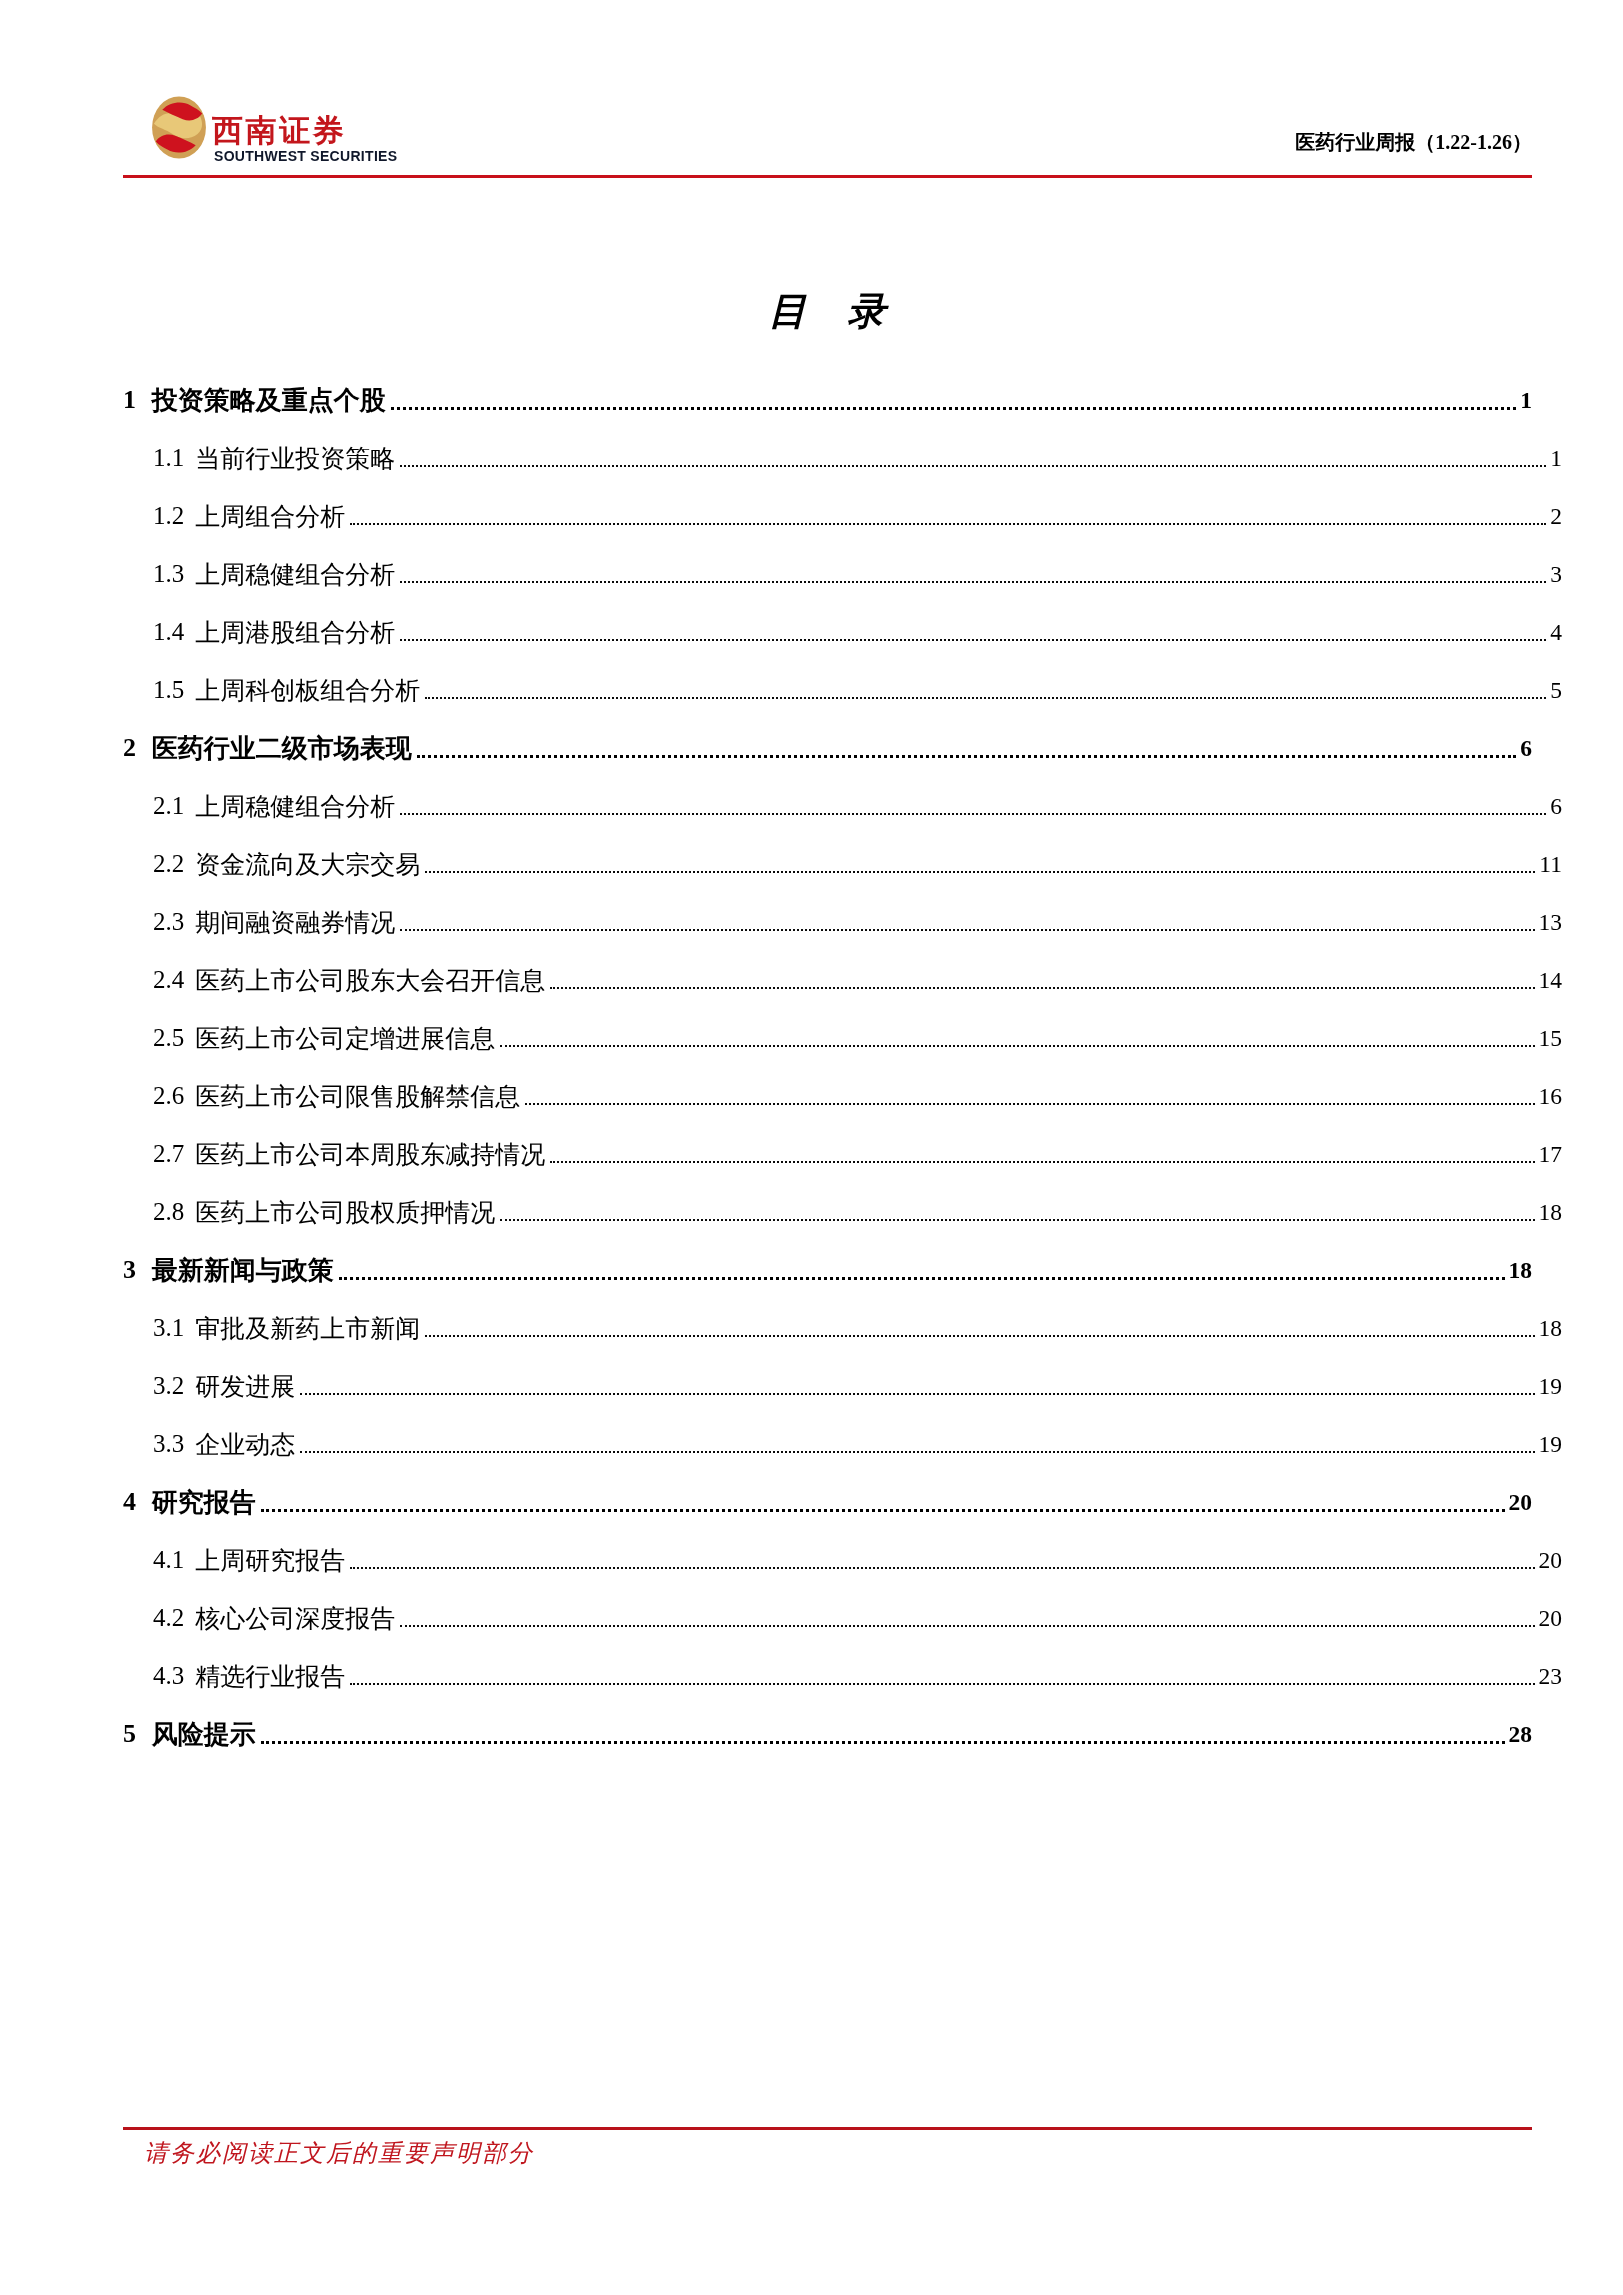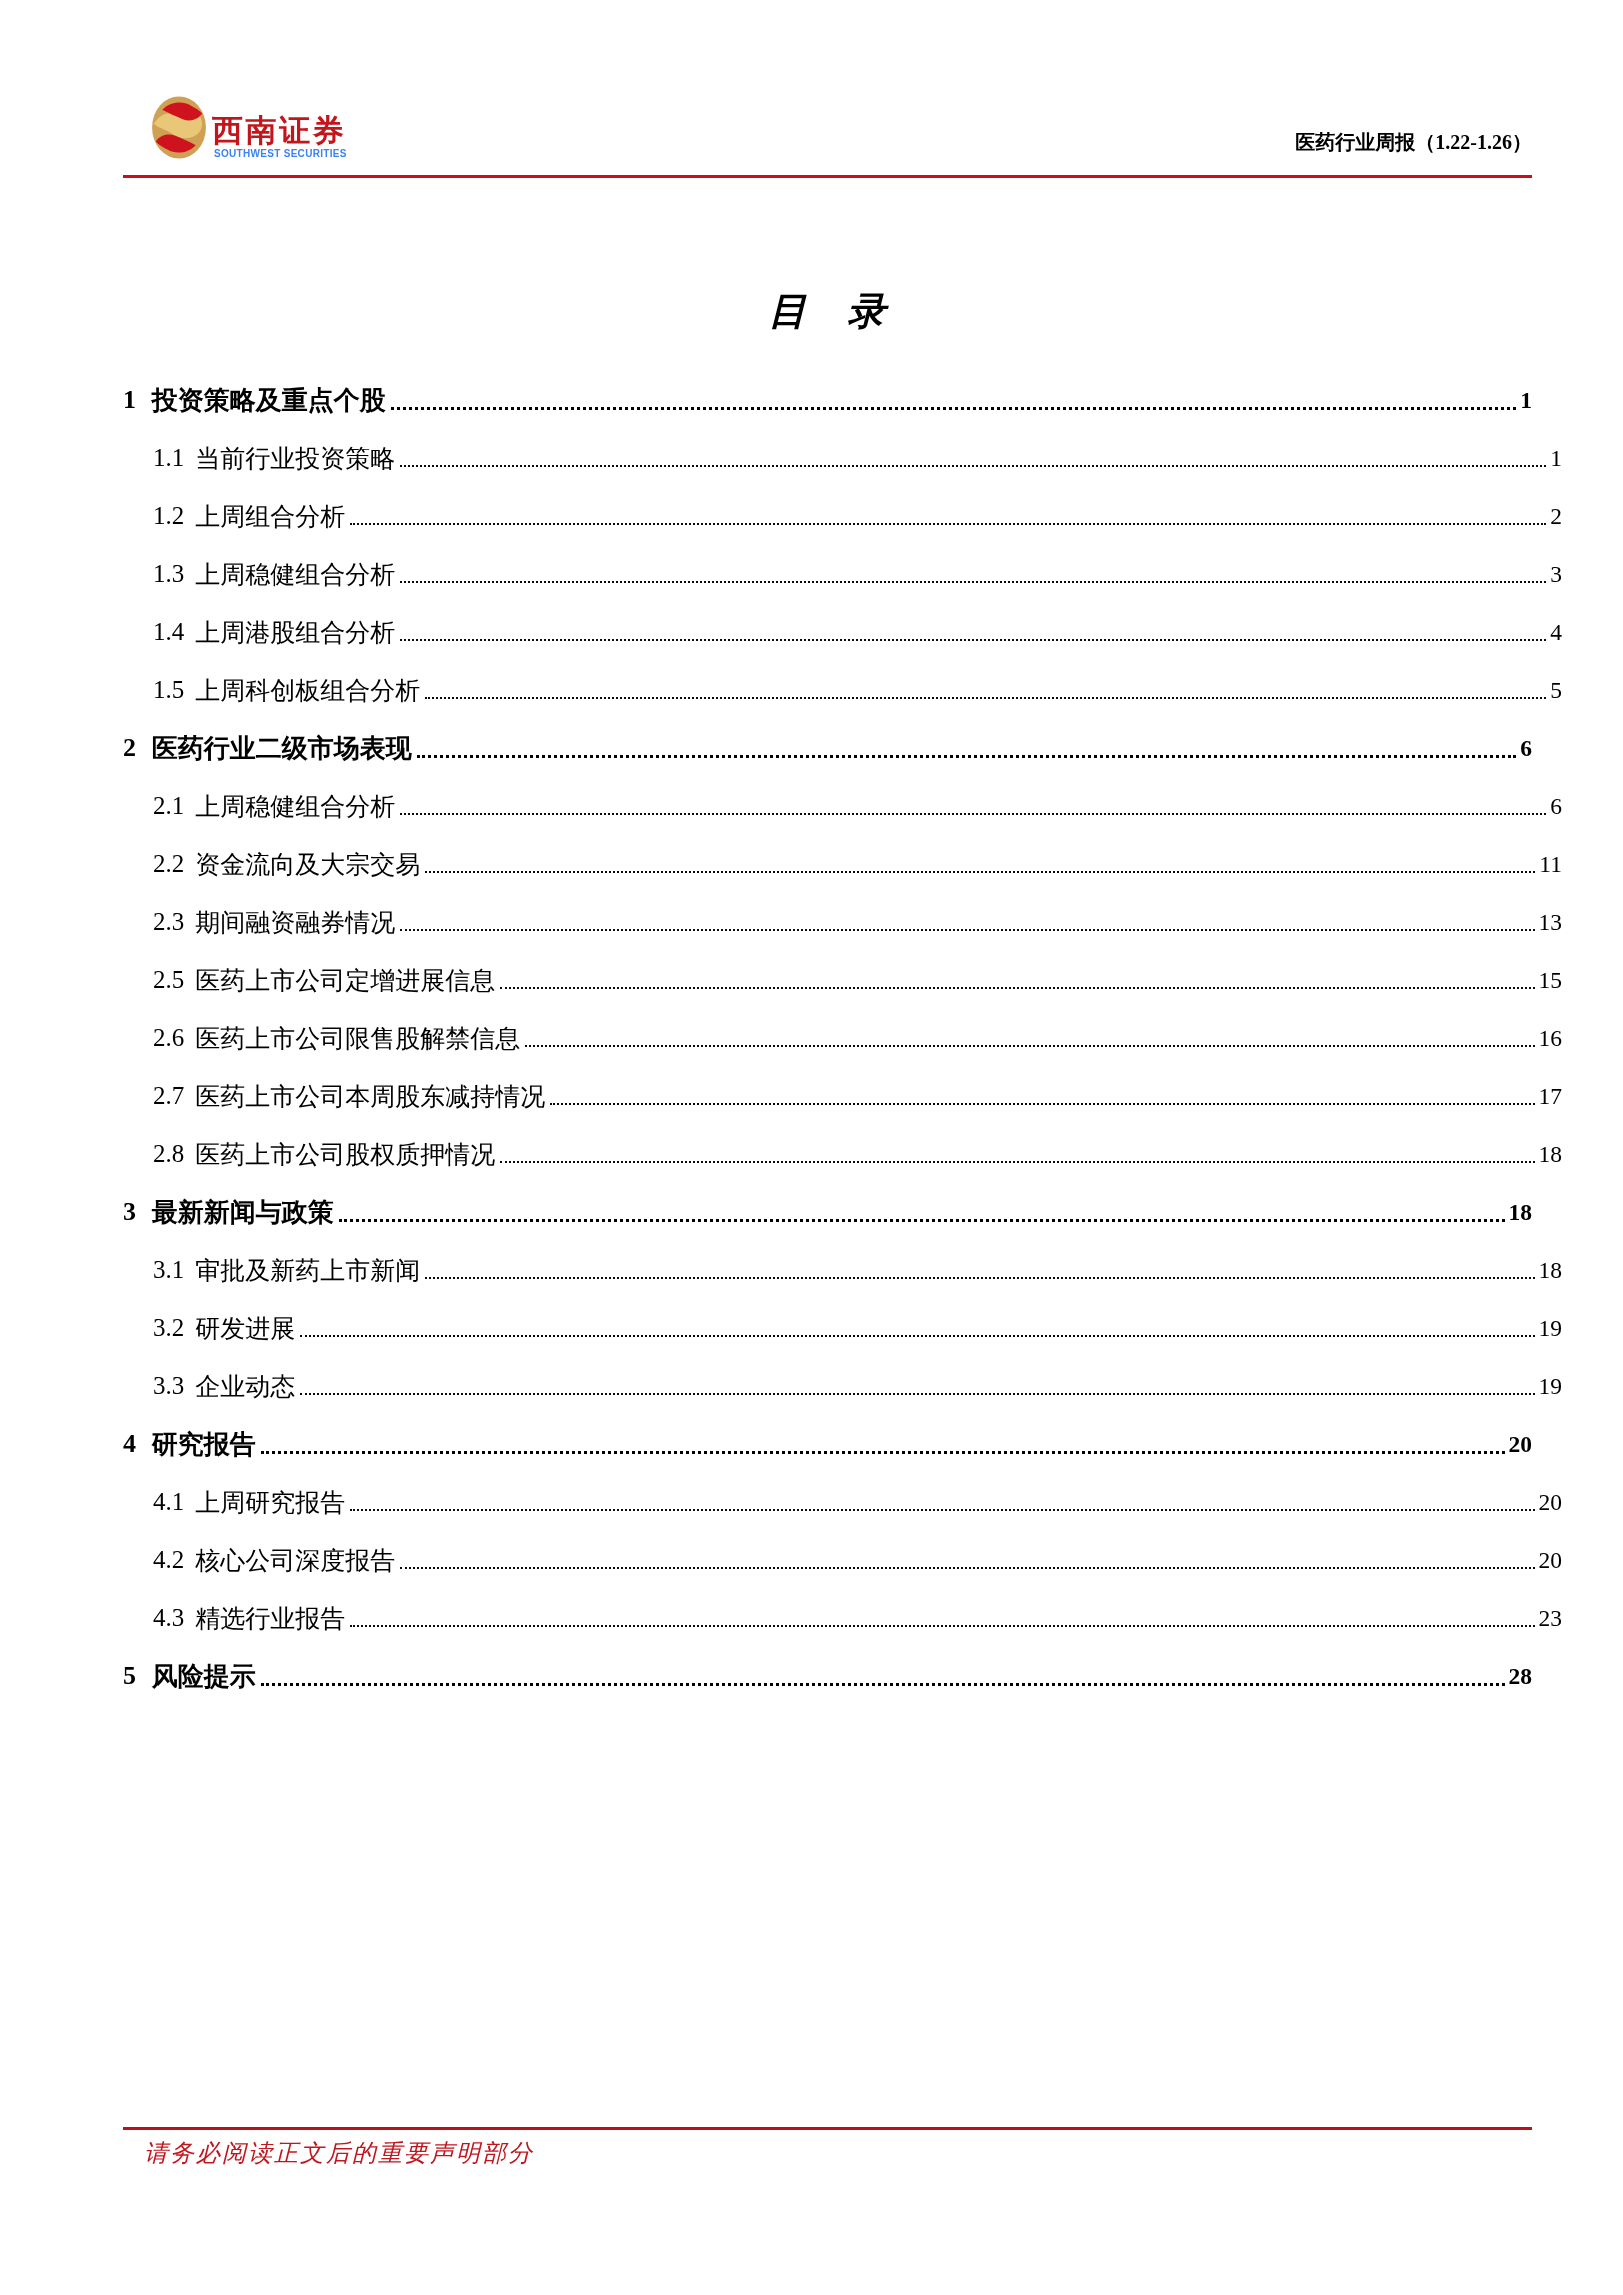--- a/index.html
+++ b/index.html
@@ -16,21 +16,21 @@
   
   .logo-mark{position:absolute;left:123px;top:95px;width:56px;height:65px;}
   .logo-cn{
     position:absolute;left:184px;top:110px;
     font-size:31px;font-weight:bold;color:#C3161C;
     letter-spacing:2.6px;white-space:nowrap;
   }
   .logo-en{
     position:absolute;left:186px;top:148px;
     font-family:"Liberation Sans","DejaVu Sans",sans-serif;
-    font-size:10px;font-weight:bold;color:#3b82f6;
+    font-size:14px;font-weight:bold;color:#0f172a;
     letter-spacing:0.3px;white-space:nowrap;text-align:right;
   }
   .header-title{
     position:absolute;right:119px;top:129px;
     font-size:20px;font-weight:bold;color:#000;
     white-space:nowrap;
   }
   .header-rule{
     position:absolute;left:95px;top:175px;
     width:1409px;height:3.3px;background:#C8101A;
@@ -147,20 +147,26 @@
       <span class="dots"></span>
       <span class="pagenum">11</span>
     </div>
       <div class="toc-row level-2">
       <span class="num">2.3</span>
       <span class="label">期间融资融券情况</span>
       <span class="dots"></span>
       <span class="pagenum">13</span>
     </div>
       <div class="toc-row level-2">
+      <span class="num">2.4</span>
+      <span class="label">医药上市公司股东大会召开信息</span>
+      <span class="dots"></span>
+      <span class="pagenum">14</span>
+    </div>
+      <div class="toc-row level-2">
       <span class="num">2.5</span>
       <span class="label">医药上市公司定增进展信息</span>
       <span class="dots"></span>
       <span class="pagenum">15</span>
     </div>
       <div class="toc-row level-2">
       <span class="num">2.6</span>
       <span class="label">医药上市公司限售股解禁信息</span>
       <span class="dots"></span>
       <span class="pagenum">16</span>

